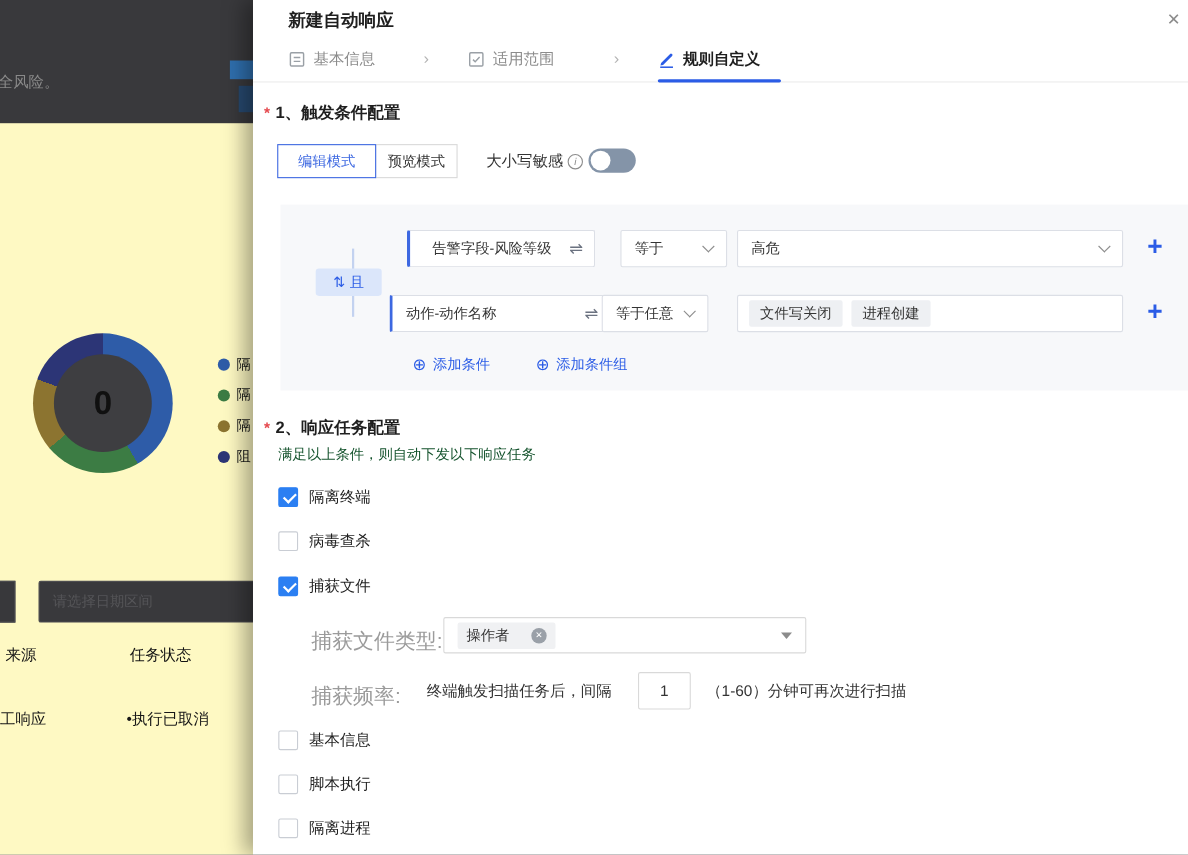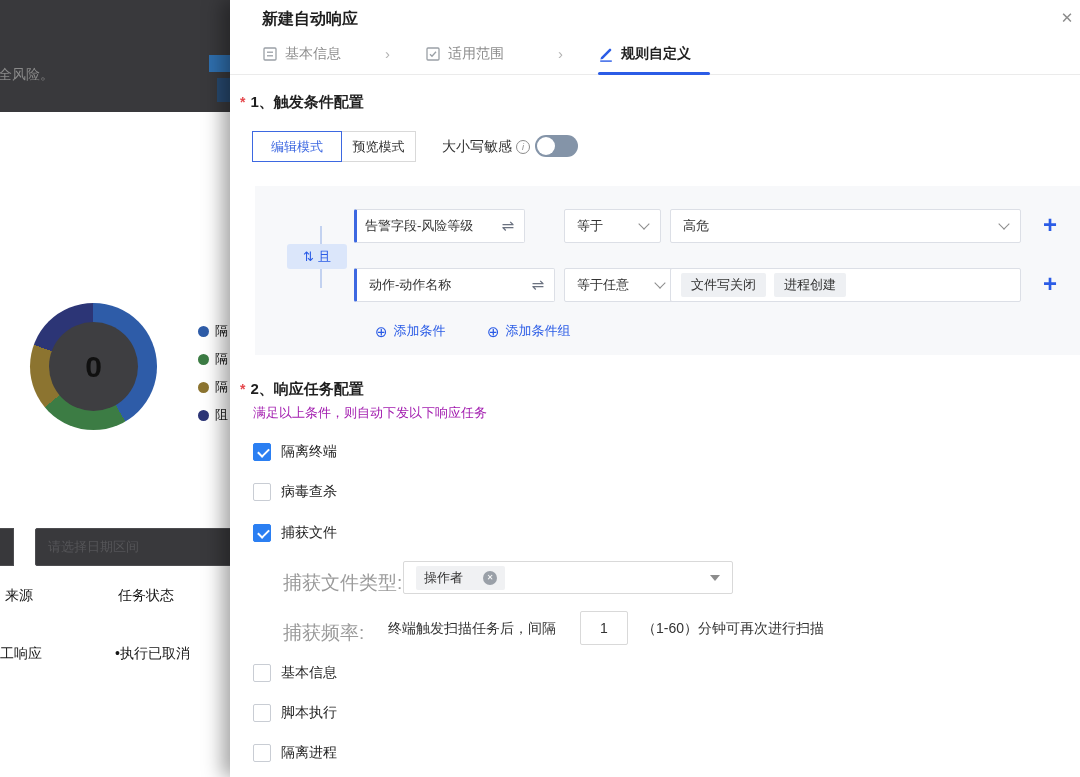--- a/index.html
+++ b/index.html
@@ -1,21 +1,21 @@
 <!DOCTYPE html>
 <html><head>
 <meta charset="utf-8">
 <style>
   * { margin:0; padding:0; box-sizing:border-box; }
   html,body { width:1080px; height:777px; overflow:hidden; }
   body { font-family:"Liberation Sans","DejaVu Sans",sans-serif; font-size:14px; color:#262626; }
   .stage { position:relative; width:1080px; height:777px; background:#3e3e41; }
 
   
-  .backdrop { position:absolute; inset:0; width:230px; height:777px; overflow:hidden; background:#ffffff; }
+  .backdrop { position:absolute; inset:0; width:230px; height:777px; overflow:hidden; background:#fef9c3; }
   .bd-topband { position:absolute; left:0; top:0; width:230px; height:112px; background:#39393c; }
   .bd-intro { position:absolute; left:-2px; top:66px; color:#8a8a8a; font-size:14px; }
   .bd-rect1 { position:absolute; left:209px; top:55px; width:21px; height:17px; background:#2f6fae; }
   .bd-rect2 { position:absolute; left:217px; top:78px; width:13px; height:24px; background:#27496f; }
   .bd-title { position:absolute; left:18px; top:246px; font-size:16px; font-weight:bold; color:#121212; }
   .donut { position:absolute; left:30px; top:303px; width:127px; height:127px; border-radius:50%; }
   .donut .hole { position:absolute; left:19px; top:19px; width:89px; height:89px; border-radius:50%;
                  background:#3e3e41; display:flex; align-items:center; justify-content:center; }
   .donut .hole span { font-size:30px; font-weight:bold; color:#101010; }
   .legend-item { position:absolute; left:198px; display:flex; align-items:center; gap:6px; }
@@ -37,21 +37,21 @@
 
   .tabs { position:absolute; left:0; top:40px; width:850px; height:35px; border-bottom:1px solid #ebebeb; }
   .step { position:absolute; top:5px; display:flex; align-items:center; gap:7px; font-size:14px; color:#8c8c8c; cursor:pointer; }
   .step.active { color:#1f1f1f; font-weight:bold; }
   .step .sicon { width:16px; height:16px; display:inline-flex; }
   .step-sep { position:absolute; top:5px; color:#b3b3b3; font-size:15px; }
   .tab-underline { position:absolute; left:368px; top:32px; width:112px; height:3px; background:#2b5ce6; border-radius:2px; }
 
   .sec-title { position:absolute; font-size:15px; font-weight:bold; color:#1f1f1f; }
   .req-star { color:#e5484d; margin-right:5px; font-size:14px; }
-  .sub-note { position:absolute; left:23px; top:404px; font-size:13px; color:#a21caf; }
+  .sub-note { position:absolute; left:23px; top:404px; font-size:13px; color:#14532d; }
 
   .mode-btn { position:absolute; top:131px; height:31px; background:#fff; border:1px solid #d9d9d9;
               font-size:13px; color:#333; display:flex; align-items:center; justify-content:center; cursor:pointer; }
   .mode-btn.active { border:1px solid #3d68e1; color:#3d68e1; z-index:2; }
   .case-label { position:absolute; left:212px; top:138px; font-size:14px; color:#333; display:flex; align-items:center; gap:4px; }
   .info-i { display:inline-flex; width:14px; height:14px; border:1px solid #8c8c8c; border-radius:50%;
             color:#8c8c8c; font-size:9px; align-items:center; justify-content:center; font-style:italic; }
   .toggle { position:absolute; left:305px; top:135px; width:43px; height:22px; border-radius:11px;
             background:#8494a8; cursor:pointer; }
   .toggle .knob { position:absolute; left:2px; top:2px; width:18px; height:18px; border-radius:50%; background:#fff; }
@@ -203,42 +203,42 @@
     </div>
 
     <div class="cond-panel">
       <div class="conn-line"></div>
       <div class="and-pill">
         <span>⇅</span>
         <span>且</span>
       </div>
 
       <div class="cond-row" style="top:23px">
-        <div class="cfield lblue" style="left:99px; width:171px; padding-left:8px">
+        <div class="cfield lblue" style="left:115px; width:171px; padding-left:20px">
           <span>告警字段-风险等级</span>
           <span class="swap-ic">⇌</span>
         </div>
         <div class="cfield" style="left:309px; width:97px; padding-left:12px">
           <span>等于</span>
           <span class="chev"></span>
         </div>
         <div class="cfield" style="left:415px; width:351px; padding-left:12px">
           <span>高危</span>
           <span class="chev"></span>
         </div>
         <div class="pm" style="left:782px">+</div>
         <div class="pm" style="left:820px">−</div>
       </div>
 
       <div class="cond-row" style="top:82px">
         <div class="cfield lblue" style="left:99px; width:201px; padding-left:12px">
           <span>动作-动作名称</span>
           <span class="swap-ic">⇌</span>
         </div>
-        <div class="cfield" style="left:309px; width:113px; padding-left:12px">
+        <div class="cfield" style="left:292px; width:97px; padding-left:12px">
           <span>等于任意</span>
           <span class="chev"></span>
         </div>
         <div class="cfield tagbox" style="left:415px; width:351px">
           <span class="tag">文件写关闭</span>
           <span class="tag">进程创建</span>
         </div>
         <div class="pm" style="left:782px">+</div>
         <div class="pm" style="left:820px">−</div>
       </div>

